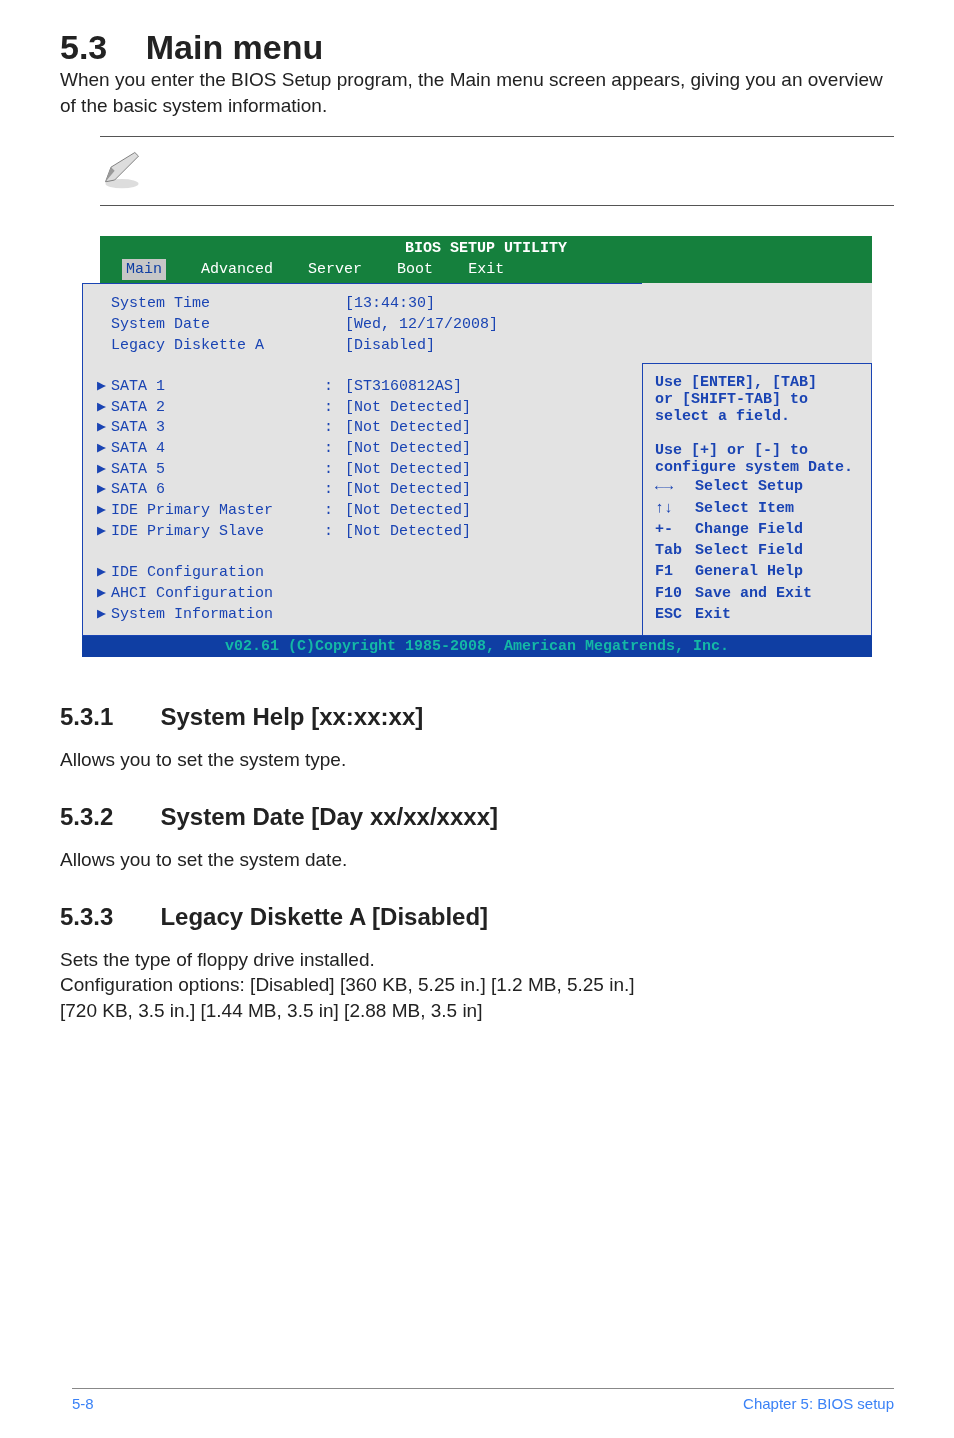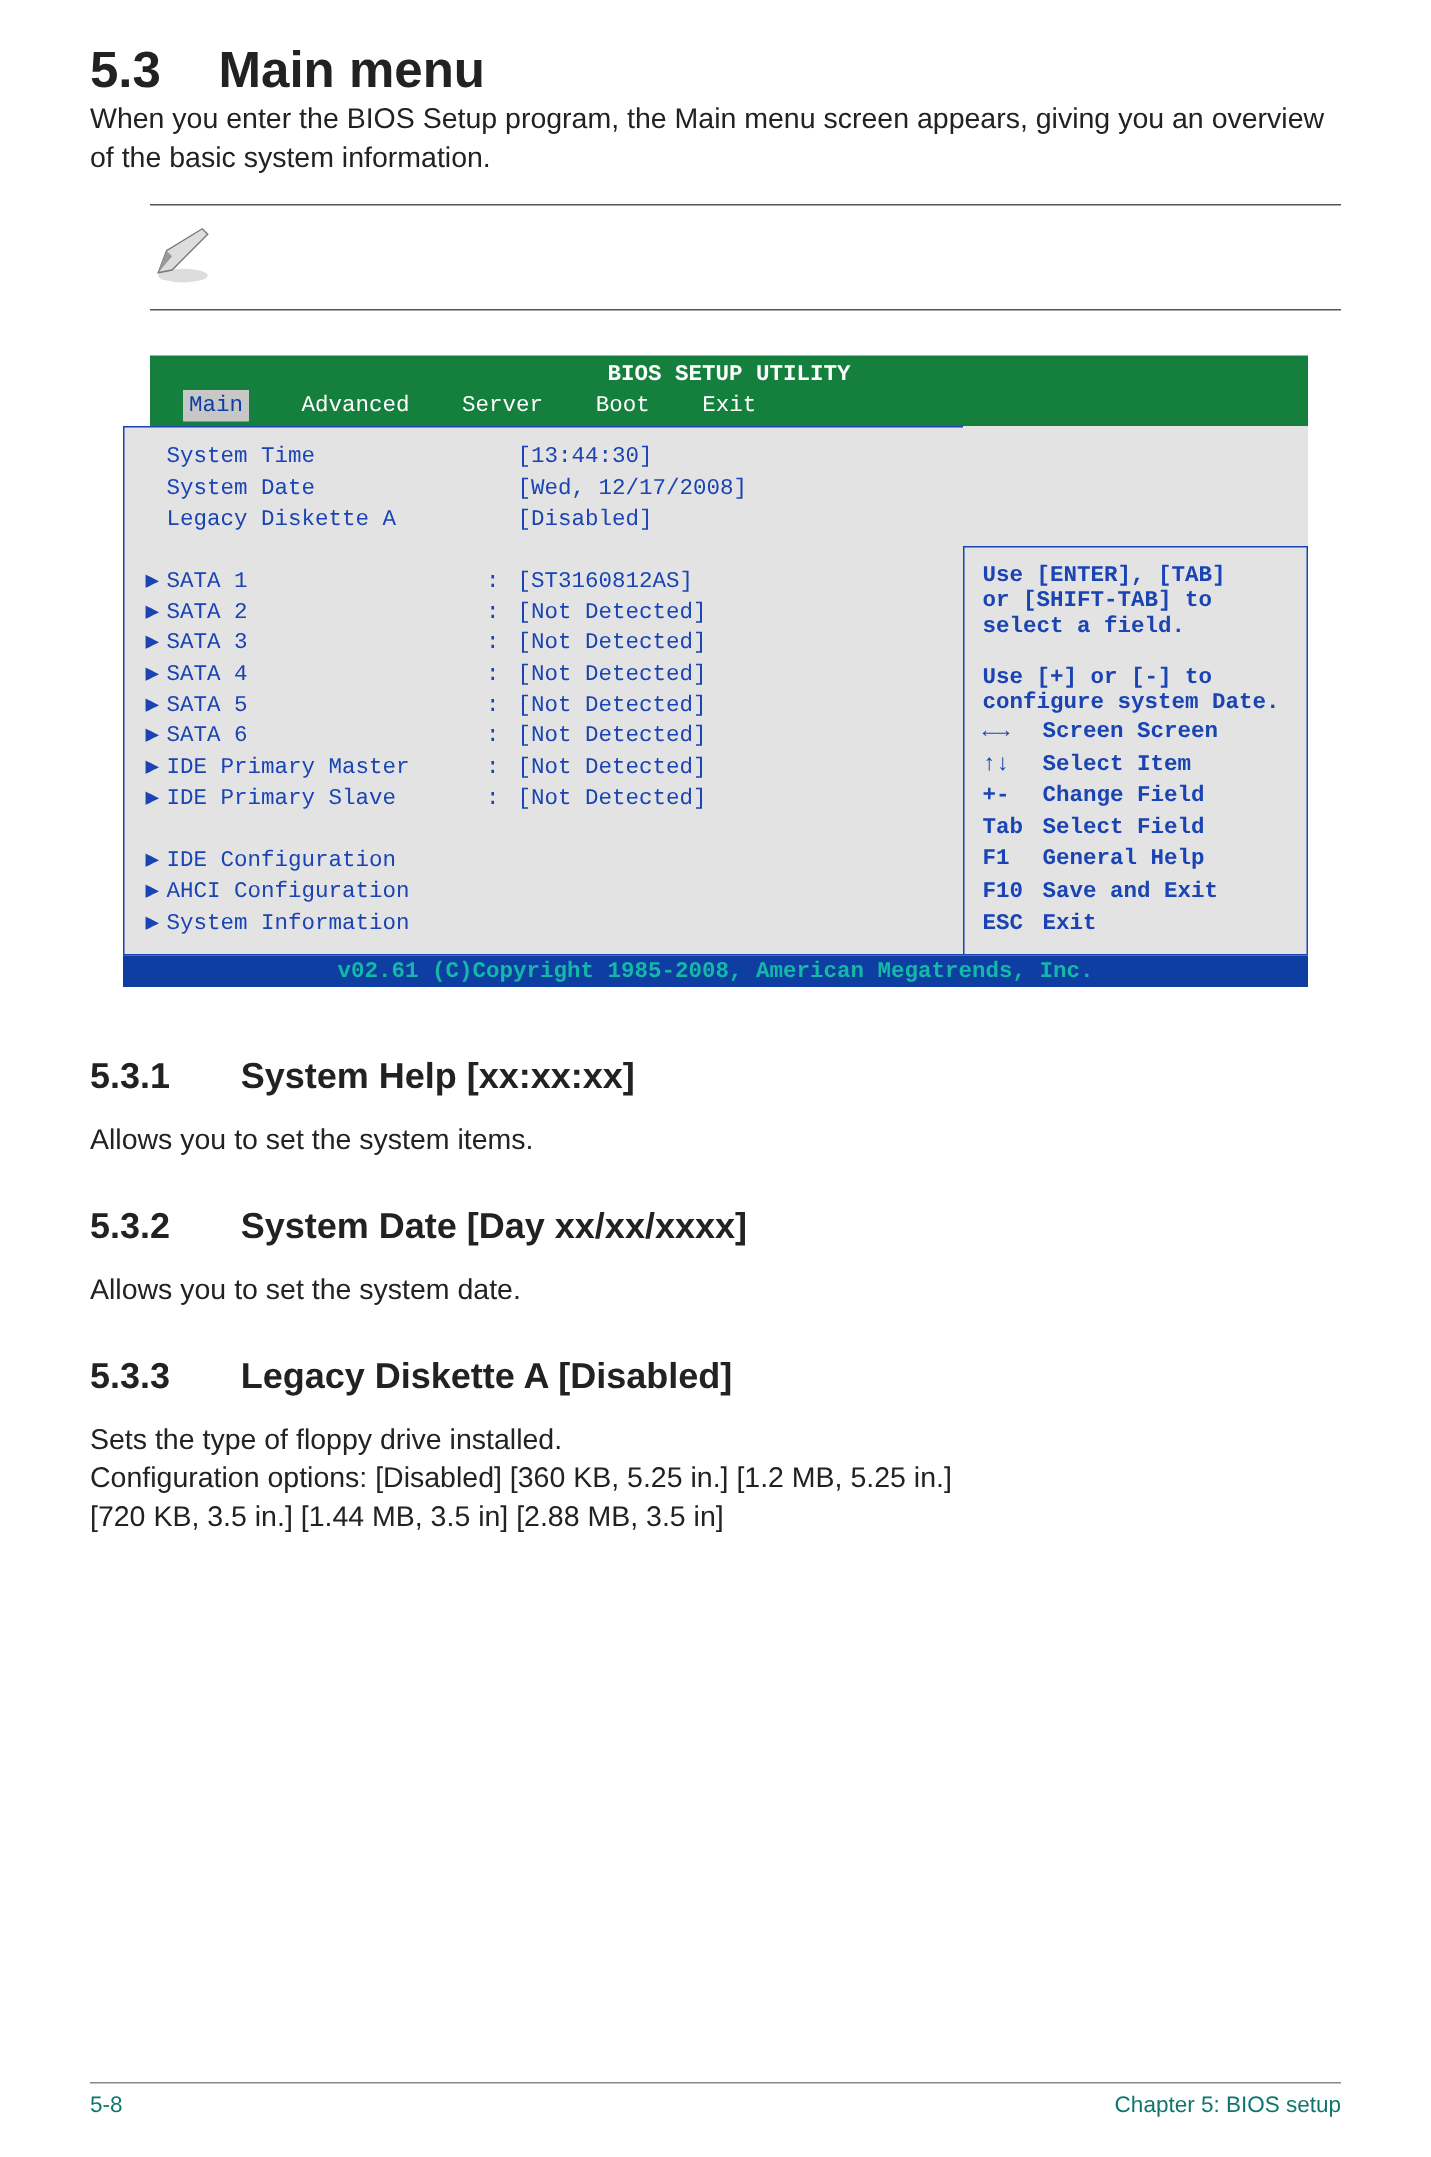--- a/index.html
+++ b/index.html
@@ -77,26 +77,26 @@
 
   
   .h2-row { margin: 30px 0 16px 0; }
   .h2-num { font-size: 24px; font-weight: 700; display: inline-block; width: 96px; }
   .h2-title { font-size: 24px; font-weight: 700; display: inline-block; }
 
   
   .page-footer {
     position: absolute;
     bottom: 26px;
-    left: 60px;
+    left: 72px;
     right: 60px;
     border-top: 1px solid #888;
     padding-top: 6px;
     font-size: 15px;
-    color: #0f766e;
+    color: #3b82f6;
     display: flex;
     justify-content: space-between;
   }
 </style>
 </head>
 <body>
 
 <div class="h1-row">
   <span class="h1-num">5.3</span>
   <span class="h1-title">Main menu</span>
@@ -153,38 +153,38 @@
     <div class="bios-right">
       <div class="bios-help-top">
         <div>Use [ENTER], [TAB]</div>
         <div>or [SHIFT-TAB] to</div>
         <div>select a field.</div>
         <div>&nbsp;</div>
         <div>Use [+] or [-] to</div>
         <div>configure system Date.</div>
       </div>
       <div class="bios-help-bottom">
-        <div><span class="kb-key">←→</span><span>Screen Screen</span></div>
+        <div><span class="kb-key">←→</span><span>Select Setup</span></div>
         <div><span class="kb-key">↑↓</span><span>Select Item</span></div>
         <div><span class="kb-key">+-</span><span>Change Field</span></div>
         <div><span class="kb-key">Tab</span><span>Select Field</span></div>
         <div><span class="kb-key">F1</span><span>General Help</span></div>
         <div><span class="kb-key">F10</span><span>Save and Exit</span></div>
         <div><span class="kb-key">ESC</span><span>Exit</span></div>
       </div>
     </div>
   </div>
   <div class="bios-footer">v02.61 (C)Copyright 1985-2008, American Megatrends, Inc.</div>
 </div>
 
 <div class="h2-row">
   <span class="h2-num">5.3.1</span>
   <span class="h2-title">System Help [xx:xx:xx]</span>
 </div>
-<p class="body-text">Allows you to set the system items.</p>
+<p class="body-text">Allows you to set the system type.</p>
 
 <div class="h2-row">
   <span class="h2-num">5.3.2</span>
   <span class="h2-title">System Date [Day xx/xx/xxxx]</span>
 </div>
 <p class="body-text">Allows you to set the system date.</p>
 
 <div class="h2-row">
   <span class="h2-num">5.3.3</span>
   <span class="h2-title">Legacy Diskette A [Disabled]</span>

